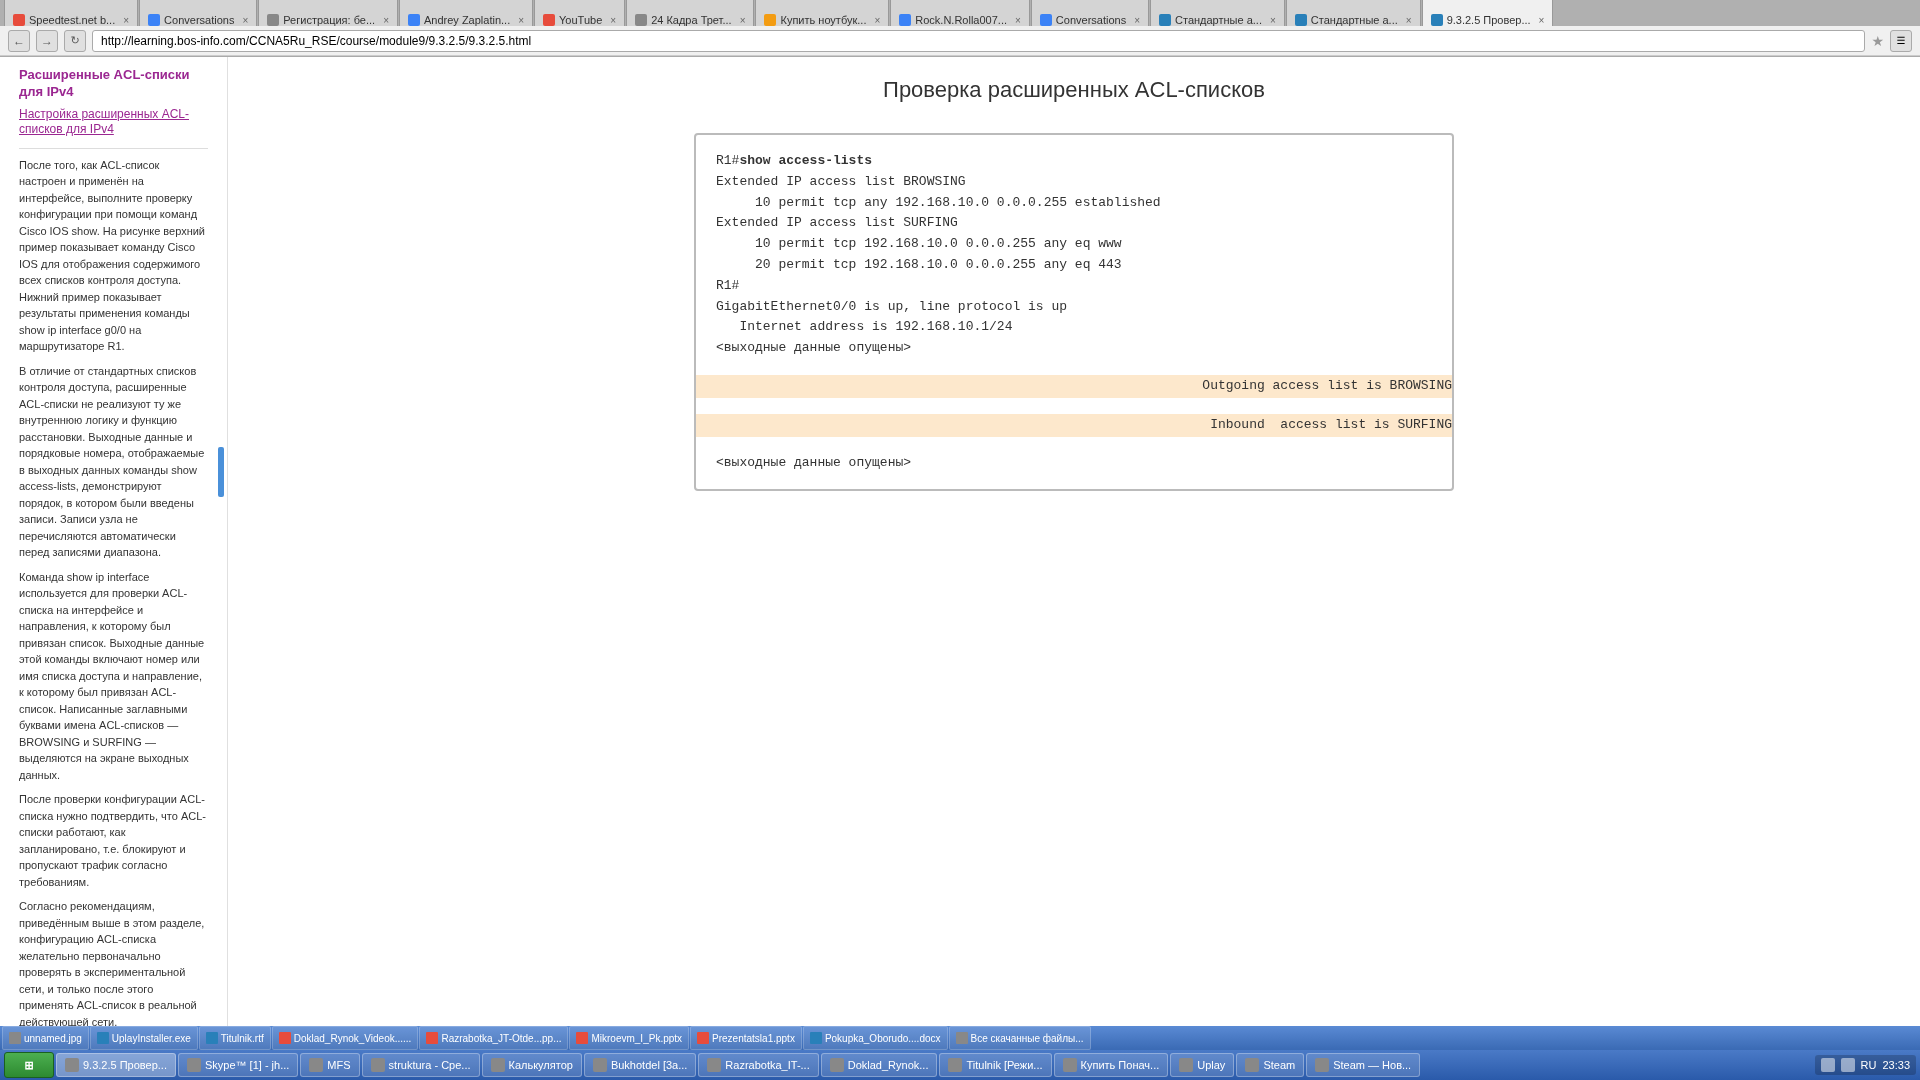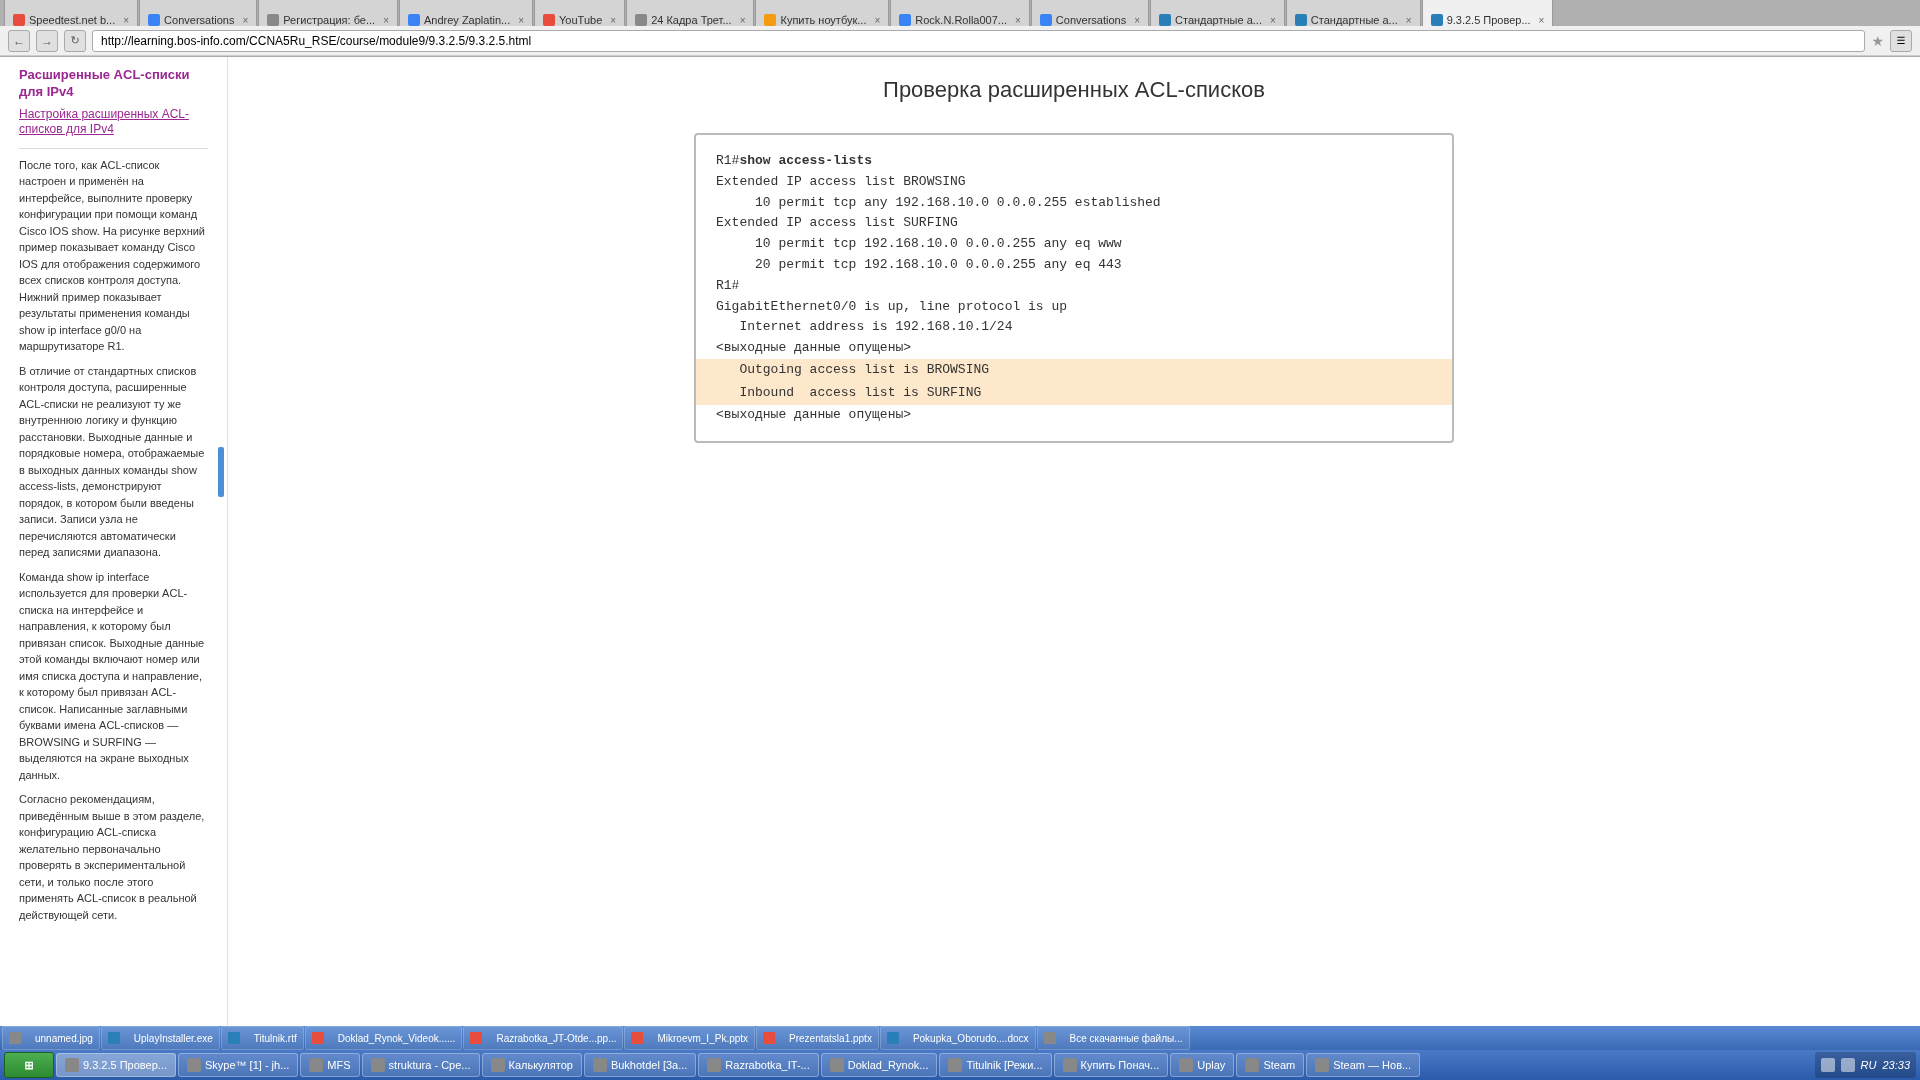--- a/index.html
+++ b/index.html
@@ -34,33 +34,33 @@
     .sidebar-divider { height: 1px; background: #ddd; margin: 8px 0; }
     .sidebar-text { font-size: 11px; color: #333; line-height: 1.5; margin-bottom: 8px; }
 
     
     .content-area { flex: 1; padding: 20px 40px; overflow-y: auto; position: relative; }
     .page-title { text-align: center; font-size: 22px; font-weight: normal; color: #333; margin-bottom: 30px; }
 
     
     .terminal-box { border: 2px solid #bbb; border-radius: 4px; background: #fff; padding: 16px 20px; font-family: 'Courier New', Courier, monospace; font-size: 13px; color: #333; line-height: 1.6; max-width: 760px; margin: 0 auto; }
     .terminal-line { white-space: pre; }
-    .terminal-highlight { background-color: #fde8cc; display: block; padding: 1px 0; margin: 0 -20px; padding-left: 20px; }
+    .terminal-highlight { background-color: #fde8cc; display: block; padding: 1px 0; margin: 16px -20px; padding-left: 20px; text-align: right; }
 
     
     .taskbar-bottom { position: fixed; bottom: 0; left: 0; width: 1920px; height: 30px; background: linear-gradient(to bottom, #4a7ac7, #2a5aaa); display: flex; align-items: center; gap: 2px; padding: 0 4px; }
     .start-btn { width: 50px; height: 26px; background: linear-gradient(to bottom, #4caf50, #2d8a30); border: 1px solid #1a6020; border-radius: 3px; display: flex; align-items: center; justify-content: center; cursor: pointer; color: white; font-size: 11px; font-weight: bold; }
     .taskbar-item { height: 24px; padding: 0 8px; background: rgba(255,255,255,0.15); border: 1px solid rgba(255,255,255,0.3); border-radius: 3px; display: flex; align-items: center; font-size: 11px; color: white; cursor: pointer; white-space: nowrap; gap: 4px; }
     .taskbar-item.active { background: rgba(255,255,255,0.35); }
     .taskbar-item-icon { width: 14px; height: 14px; background: #888; border-radius: 2px; flex-shrink: 0; }
-    .tray-area { display: flex; align-items: center; gap: 6px; padding: 10px 6px; background: rgba(0,0,0,0.2); height: 26px; border-radius: 3px; font-size: 11px; color: white; font-style: italic; }
+    .tray-area { display: flex; align-items: center; gap: 6px; padding: 10px 6px; background: rgba(0,0,0,0.2); height: 20px; border-radius: 3px; font-size: 11px; color: white; }
     .tray-icon { width: 14px; height: 14px; background: rgba(255,255,255,0.5); border-radius: 2px; }
 
     
-    .file-item { height: 24px; padding: 0 6px; background: rgba(255,255,255,0.1); border: 1px solid rgba(255,255,255,0.2); border-radius: 2px; display: flex; align-items: center; font-size: 10px; color: white; cursor: pointer; gap: 14px; white-space: nowrap; }
+    .file-item { height: 24px; padding: 0 6px; background: rgba(255,255,255,0.1); border: 1px solid rgba(255,255,255,0.2); border-radius: 2px; display: flex; align-items: center; font-size: 10px; color: white; cursor: pointer; gap: 3px; white-space: nowrap; }
     .file-item-icon { width: 12px; height: 12px; flex-shrink: 0; border-radius: 1px; }
 
     
     .scroll-indicator { position: absolute; left: 218px; top: 390px; width: 6px; height: 50px; background: #4a90d9; border-radius: 2px; }
   </style>
 </head>
 <body>
 
 <div class="browser-chrome">
 
@@ -140,20 +140,21 @@
 <div style="display:flex; flex-direction: column; height: calc(1080px - 26px - 30px); width: 1920px;">
   <div class="main-area">
 
     <div class="sidebar" style="position:relative;">
       <div class="sidebar-title">Расширенные ACL-списки для IPv4</div>
       <div class="sidebar-subtitle">Настройка расширенных ACL-списков для IPv4</div>
       <div class="sidebar-divider"></div>
       <div class="sidebar-text" id="sidebar-text-1">После того, как ACL-список настроен и применён на интерфейсе, выполните проверку конфигурации при помощи команд Cisco IOS show. На рисунке верхний пример показывает команду Cisco IOS для отображения содержимого всех списков контроля доступа. Нижний пример показывает результаты применения команды show ip interface g0/0 на маршрутизаторе R1.</div>
       <div class="sidebar-text" id="sidebar-text-2">В отличие от стандартных списков контроля доступа, расширенные ACL-списки не реализуют ту же внутреннюю логику и функцию расстановки. Выходные данные и порядковые номера, отображаемые в выходных данных команды show access-lists, демонстрируют порядок, в котором были введены записи. Записи узла не перечисляются автоматически перед записями диапазона.</div>
       <div class="sidebar-text" id="sidebar-text-3">Команда show ip interface используется для проверки ACL-списка на интерфейсе и направления, к которому был привязан список. Выходные данные этой команды включают номер или имя списка доступа и направление, к которому был привязан ACL-список. Написанные заглавными буквами имена ACL-списков — BROWSING и SURFING — выделяются на экране выходных данных.</div>
+      <div class="sidebar-text" id="sidebar-text-4">После проверки конфигурации ACL-списка нужно подтвердить, что ACL-списки работают, как запланировано, т.е. блокируют и пропускают трафик согласно требованиям.</div>
       <div class="sidebar-text" id="sidebar-text-5">Согласно рекомендациям, приведённым выше в этом разделе, конфигурацию ACL-списка желательно первоначально проверять в экспериментальной сети, и только после этого применять ACL-список в реальной действующей сети.</div>
 
       <div class="scroll-indicator"></div>
     </div>
 
     <div class="content-area">
       <h1 class="page-title">Проверка расширенных ACL-списков</h1>
 
       <div class="terminal-box" id="terminal-box">
       <div class="terminal-line">R1#<strong>show access-lists</strong></div>

